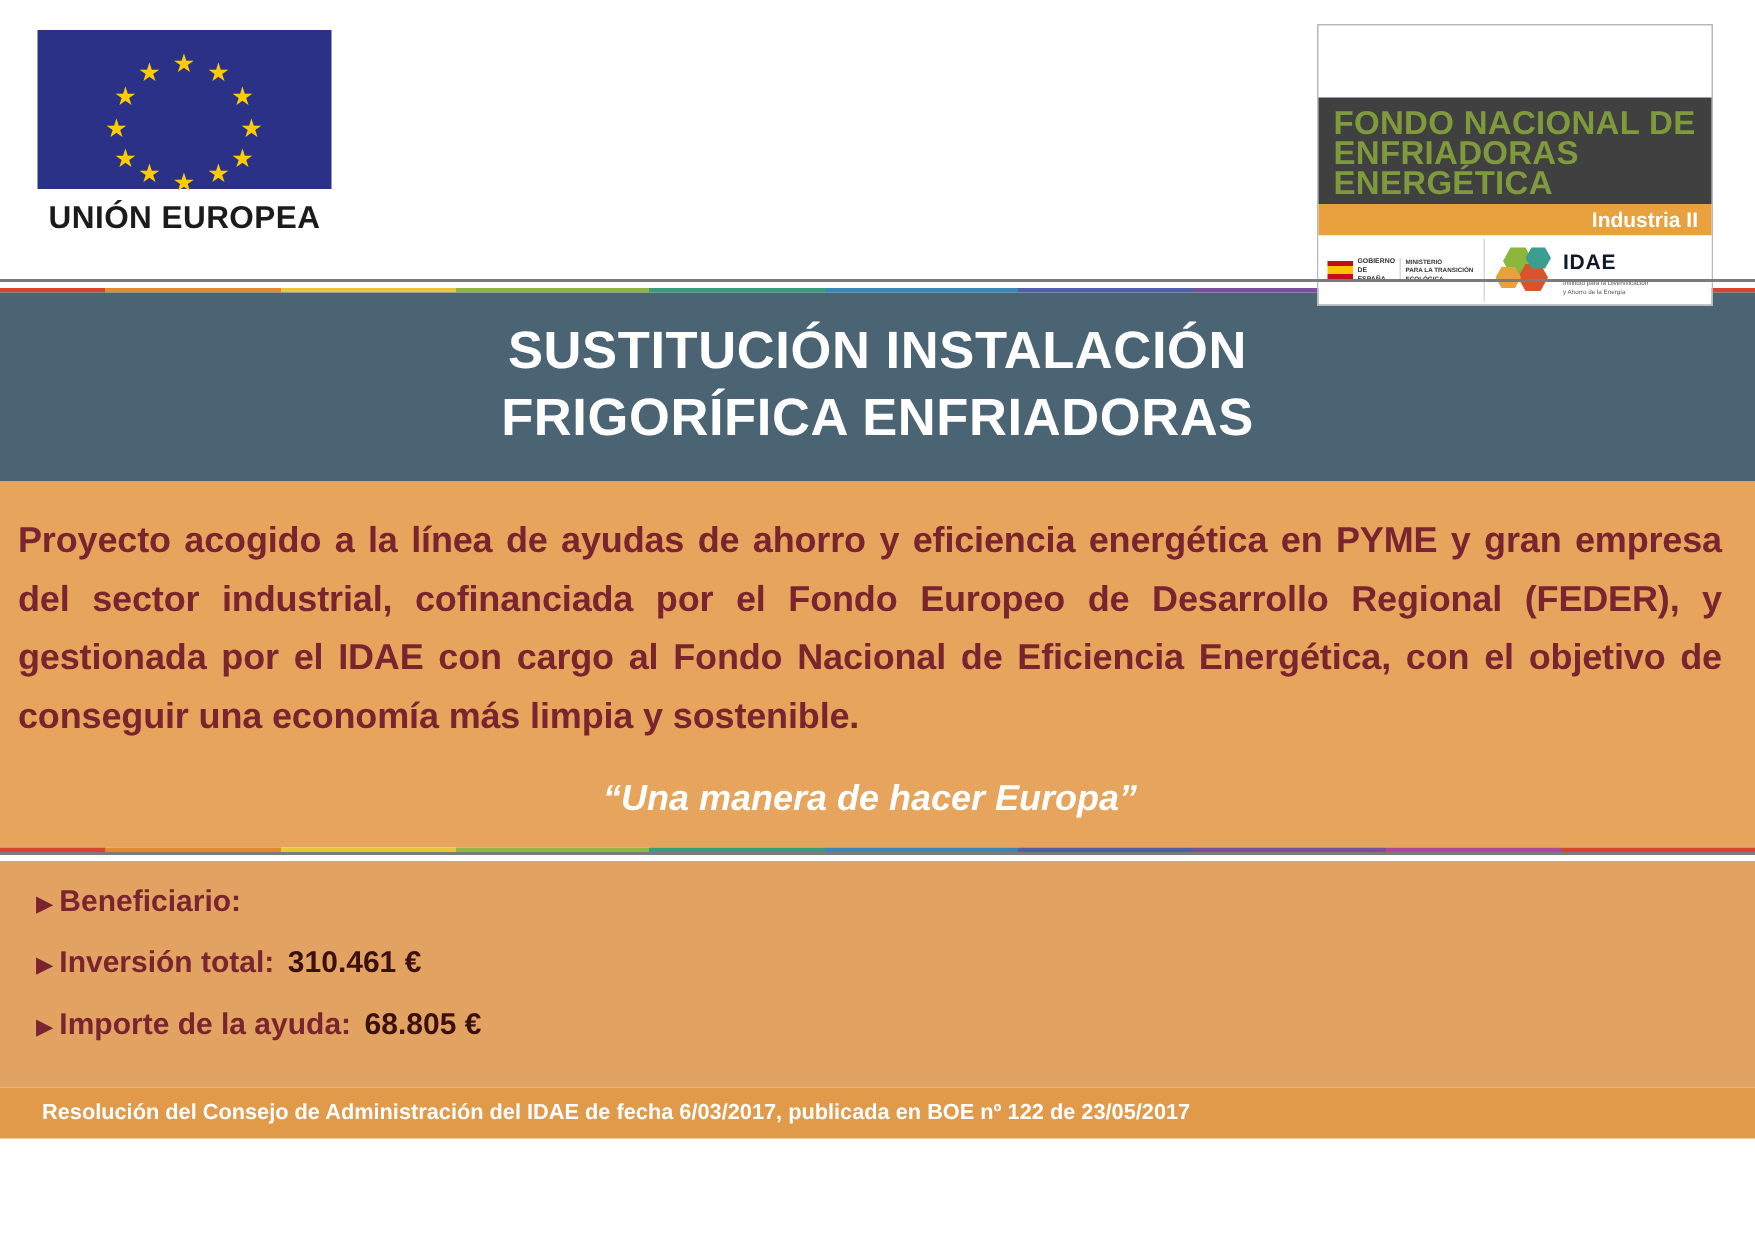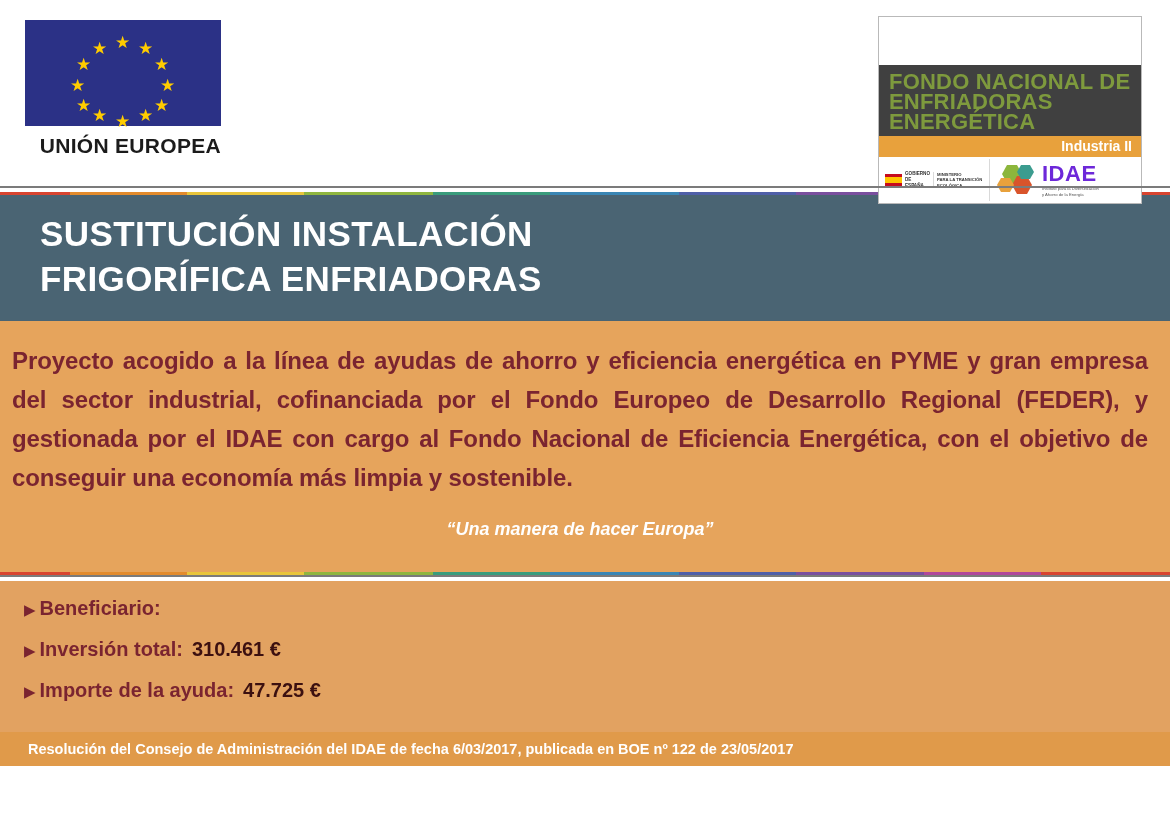--- a/index.html
+++ b/index.html
@@ -43,21 +43,21 @@
     color: #ffcc00;
     font-size: 17px;
     line-height: 17px;
   }
   .eu-label {
     margin-top: 8px;
     font-size: 21px;
     font-weight: bold;
     color: #1b1b1b;
     letter-spacing: 0.3px;
-    text-align: right;
+    text-align: center;
     font-family: "Liberation Sans", sans-serif;
   }
 
   .idae-block {
     position: absolute;
     right: 28px;
     top: 16px;
     width: 262px;
     border: 1px solid #b9b9b9;
   }
@@ -122,23 +122,23 @@
     align-items: center;
     gap: 5px;
     padding-left: 7px;
   }
   .idae-hex {
     position: relative;
     width: 40px;
     height: 34px;
   }
   .idae-word {
-    font-size: 22px;
-    font-weight: bold;
-    color: #6d28d9;
+    font-size: 14px;
+    font-weight: bold;
+    color: #0f172a;
     letter-spacing: 0.5px;
     line-height: 22px;
   }
   .idae-sub {
     font-size: 4.2px;
     color: #555555;
     line-height: 5.4px;
     margin-top: 1px;
   }
 
@@ -157,21 +157,21 @@
       #4f5fa8 58% 68%,
       #7a4f9e 68% 79%,
       #b0489a 79% 89%,
       #d8442f 89% 100%);
   }
 
   
   .title-band {
     background: #4a6473;
     color: #ffffff;
-    text-align: left;
+    text-align: center;
     padding: 16px 40px 20px 40px;
   }
   .title-band .line {
     font-size: 35px;
     font-weight: bold;
     line-height: 45px;
     letter-spacing: 0.4px;
   }
 
   
@@ -184,25 +184,25 @@
     font-size: 24px;
     font-weight: bold;
     line-height: 39px;
     text-align: justify;
     text-align-last: left;
     letter-spacing: -0.1px;
   }
   .slogan {
     text-align: center;
     color: #ffffff;
-    font-size: 18px;
+    font-size: 24px;
     font-style: italic;
     font-weight: bold;
     margin-top: 22px;
-    margin-bottom: 20px;
+    margin-bottom: 6px;
   }
 
   
   .facts-band {
     background: #e2a261;
     padding: 16px 22px 12px 24px;
   }
   .fact-row {
     display: flex;
     align-items: baseline;
@@ -324,19 +324,19 @@
       <span class="fact-label">Beneficiario:</span>
     </div>
     <div class="fact-row">
       <span class="fact-arrow">▶</span>
       <span class="fact-label">Inversión total:</span>
       <span class="fact-value">310.461 €</span>
     </div>
     <div class="fact-row">
       <span class="fact-arrow">▶</span>
       <span class="fact-label">Importe de la ayuda:</span>
-      <span class="fact-value">47.725 €</span>
+      <span class="fact-value">68.805 €</span>
     </div>
   </div>
 
   <div class="footer">Resolución del Consejo de Administración del IDAE de fecha 6/03/2017, publicada en BOE nº 122 de 23/05/2017</div>
 
 </div>
 
 </body></html>

